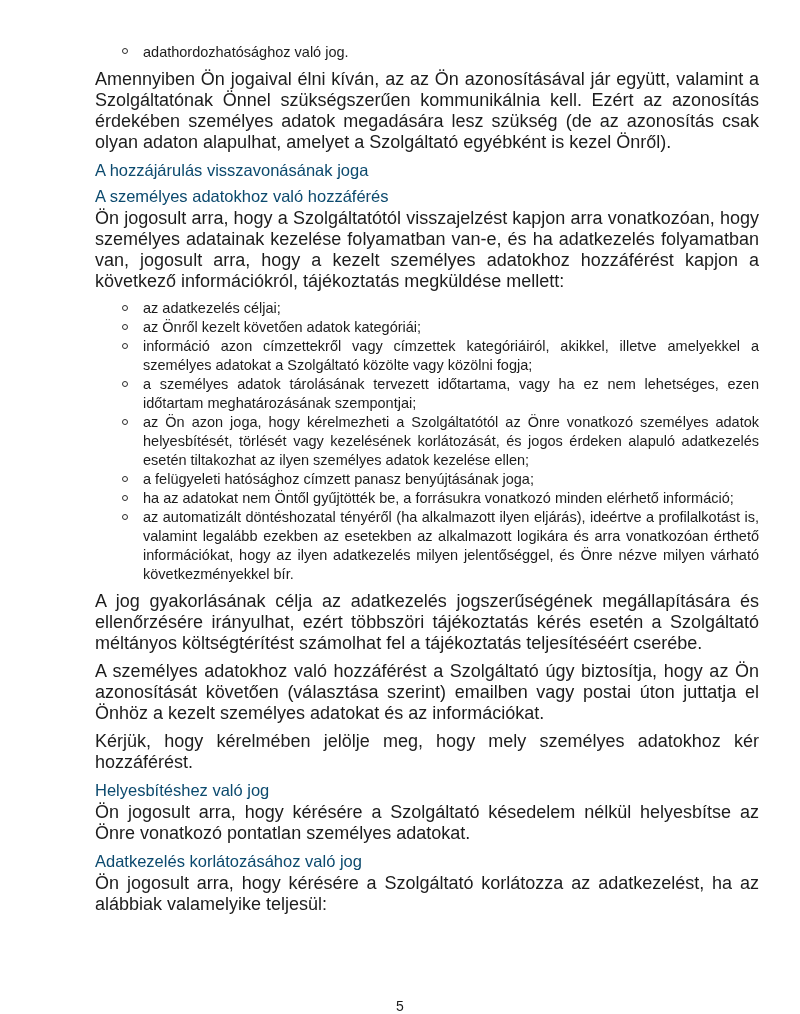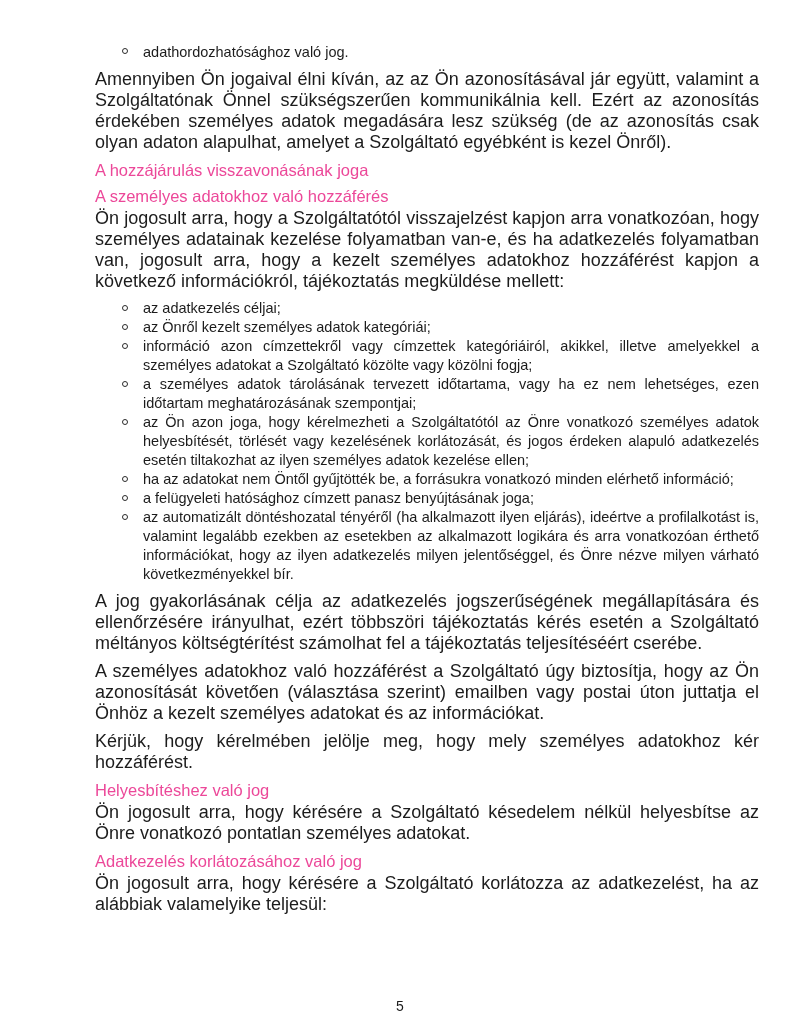--- a/index.html
+++ b/index.html
@@ -23,21 +23,21 @@
     margin: 0 0 7px 0;
     font-size: 18px;
     line-height: 21px;
     text-align: justify;
   }
   h2.doc-heading {
     margin: 6px 0 2px 0;
     font-size: 16.5px;
     line-height: 20px;
     font-weight: 400;
-    color: #ec4899;
+    color: #0c4a6e;
     text-align: left;
   }
   ul.bullet-list {
     list-style: none;
     margin: 0 0 7px 0;
     padding: 0;
   }
   li.bullet-item {
     display: flex;
     align-items: flex-start;
@@ -93,41 +93,41 @@
   <h2 class="doc-heading">A személyes adatokhoz való hozzáférés</h2>
   <p class="body-para">Ön jogosult arra, hogy a Szolgáltatótól visszajelzést kapjon arra vonatkozóan, hogy személyes adatainak kezelése folyamatban van-e, és ha adatkezelés folyamatban van, jogosult arra, hogy a kezelt személyes adatokhoz hozzáférést kapjon a következő információkról, tájékoztatás megküldése mellett:</p>
 
   <ul class="bullet-list">
     <li class="bullet-item">
       <span class="bullet-marker"></span>
       <span class="bullet-text">az adatkezelés céljai;</span>
     </li>
     <li class="bullet-item">
       <span class="bullet-marker"></span>
-      <span class="bullet-text">az Önről kezelt személyes adatok kategóriái;</span>
+      <span class="bullet-text">az Önről kezelt követően adatok kategóriái;</span>
     </li>
     <li class="bullet-item">
       <span class="bullet-marker"></span>
       <span class="bullet-text">információ azon címzettekről vagy címzettek kategóriáiról, akikkel, illetve amelyekkel a személyes adatokat a Szolgáltató közölte vagy közölni fogja;</span>
     </li>
     <li class="bullet-item">
       <span class="bullet-marker"></span>
       <span class="bullet-text">a személyes adatok tárolásának tervezett időtartama, vagy ha ez nem lehetséges, ezen időtartam meghatározásának szempontjai;</span>
     </li>
     <li class="bullet-item">
       <span class="bullet-marker"></span>
       <span class="bullet-text">az Ön azon joga, hogy kérelmezheti a Szolgáltatótól az Önre vonatkozó személyes adatok helyesbítését, törlését vagy kezelésének korlátozását, és jogos érdeken alapuló adatkezelés esetén tiltakozhat az ilyen személyes adatok kezelése ellen;</span>
     </li>
     <li class="bullet-item">
       <span class="bullet-marker"></span>
-      <span class="bullet-text">ha az adatokat nem Öntől gyűjtötték be, a forrásukra vonatkozó minden elérhető információ;</span>
+      <span class="bullet-text">a felügyeleti hatósághoz címzett panasz benyújtásának joga;</span>
     </li>
     <li class="bullet-item">
       <span class="bullet-marker"></span>
-      <span class="bullet-text">a felügyeleti hatósághoz címzett panasz benyújtásának joga;</span>
+      <span class="bullet-text">ha az adatokat nem Öntől gyűjtötték be, a forrásukra vonatkozó minden elérhető információ;</span>
     </li>
     <li class="bullet-item">
       <span class="bullet-marker"></span>
       <span class="bullet-text">az automatizált döntéshozatal tényéről (ha alkalmazott ilyen eljárás), ideértve a profilalkotást is, valamint legalább ezekben az esetekben az alkalmazott logikára és arra vonatkozóan érthető információkat, hogy az ilyen adatkezelés milyen jelentőséggel, és Önre nézve milyen várható következményekkel bír.</span>
     </li>
   </ul>
 
   <p class="body-para">A jog gyakorlásának célja az adatkezelés jogszerűségének megállapítására és ellenőrzésére irányulhat, ezért többszöri tájékoztatás kérés esetén a Szolgáltató méltányos költségtérítést számolhat fel a tájékoztatás teljesítéséért cserébe.</p>
 
   <p class="body-para">A személyes adatokhoz való hozzáférést a Szolgáltató úgy biztosítja, hogy az Ön azonosítását követően (választása szerint) emailben vagy postai úton juttatja el Önhöz a kezelt személyes adatokat és az információkat.</p>

